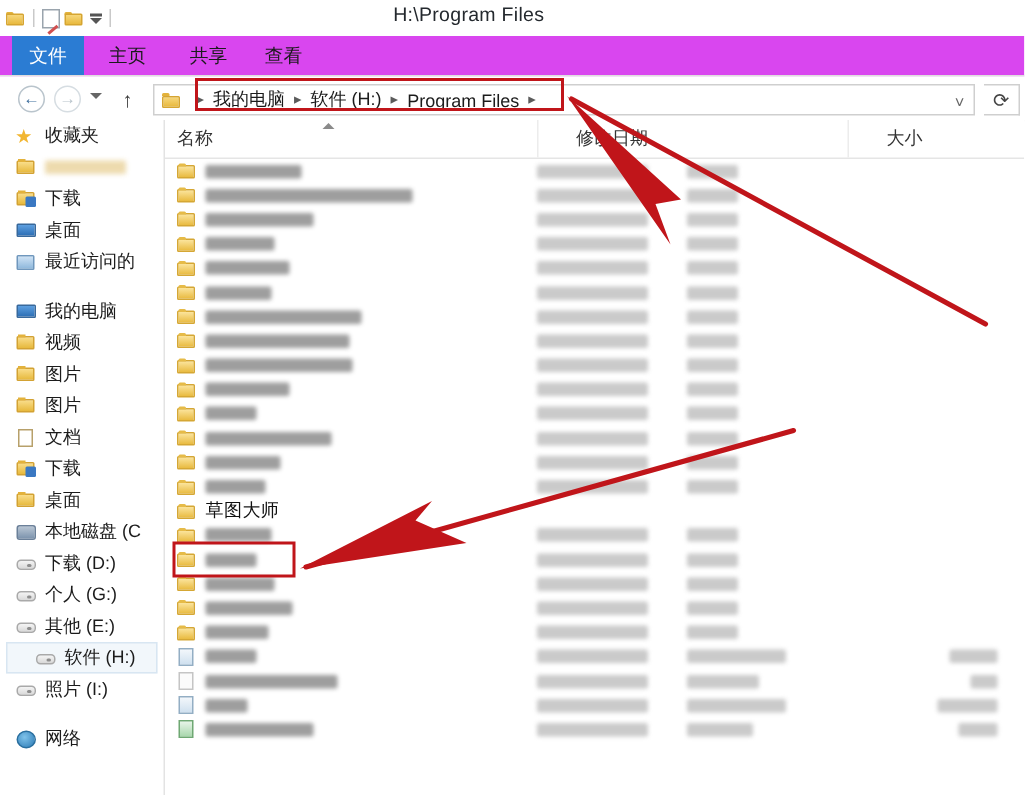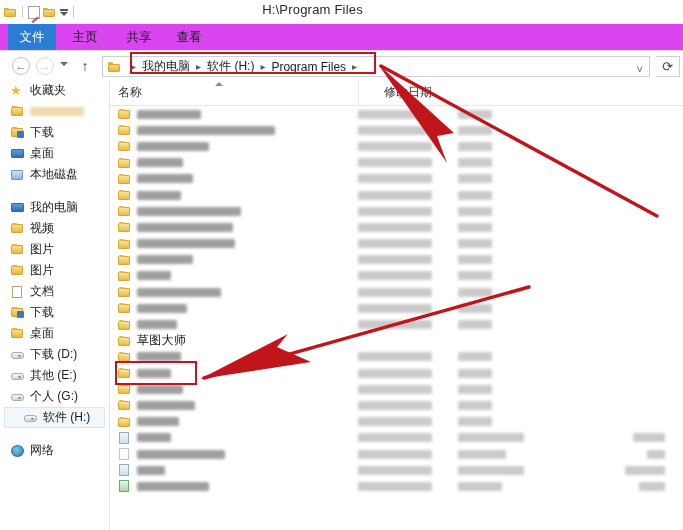--- a/index.html
+++ b/index.html
@@ -321,21 +321,21 @@
     <div class="side-item indent">
       <span class="si-ico">
           <span class="ic-mon"></span>
         </span>
       <span class="si-label">桌面</span>
     </div>
     <div class="side-item indent">
       <span class="si-ico">
           <span class="ic-recent"></span>
         </span>
-      <span class="si-label">本地磁盘</span>
+      <span class="si-label">最近访问的</span>
     </div>
 
     <div class="side-gap"></div>
 
     <div class="side-item">
       <span class="si-ico">
           <span class="ic-mon"></span>
         </span>
       <span class="si-label">我的电脑</span>
     </div>
@@ -371,58 +371,71 @@
       <span class="si-label">下载</span>
     </div>
     <div class="side-item indent">
       <span class="si-ico">
           <span class="ic-fold"></span>
         </span>
       <span class="si-label">桌面</span>
     </div>
     <div class="side-item indent">
       <span class="si-ico">
+          <span class="ic-hdd"></span>
+        </span>
+      <span class="si-label">本地磁盘 (C</span>
+    </div>
+    <div class="side-item indent">
+      <span class="si-ico">
           <span class="ic-drive"></span>
         </span>
       <span class="si-label">下载 (D:)</span>
     </div>
     <div class="side-item indent">
       <span class="si-ico">
           <span class="ic-drive"></span>
         </span>
+      <span class="si-label">个人 (G:)</span>
+    </div>
+    <div class="side-item indent">
+      <span class="si-ico">
+          <span class="ic-drive"></span>
+        </span>
       <span class="si-label">其他 (E:)</span>
     </div>
-    <div class="side-item indent">
+    <div class="side-item indent selected">
       <span class="si-ico">
           <span class="ic-drive"></span>
         </span>
-      <span class="si-label">个人 (G:)</span>
-    </div>
-    <div class="side-item indent selected">
+      <span class="si-label">软件 (H:)</span>
+    </div>
+    <div class="side-item indent">
       <span class="si-ico">
           <span class="ic-drive"></span>
         </span>
-      <span class="si-label">软件 (H:)</span>
+      <span class="si-label">照片 (I:)</span>
     </div>
 
     <div class="side-gap"></div>
 
     <div class="side-item">
       <span class="si-ico">
           <span class="ic-net"></span>
         </span>
       <span class="si-label">网络</span>
     </div>
   </div>
 
   <div class="content">
     <div class="colhead">
       <div class="ch first" style="left:0;width:248px;">名称</div>
       <div class="sortcaret"></div>
       <div class="ch" style="left:248px;width:100px;">修改日期</div>
+      <div class="ch" style="left:455px;width:118px;">大小</div>
     </div>
     <div class="rows" id="rows">
         <div class="row">
           <div class="cell-name">
             <span class="fileico">
               <span class="fold"></span>
             </span>
             <span class="blurtext dark" style="width: 64px;"></span>
           </div>
           <div class="cell-date">

